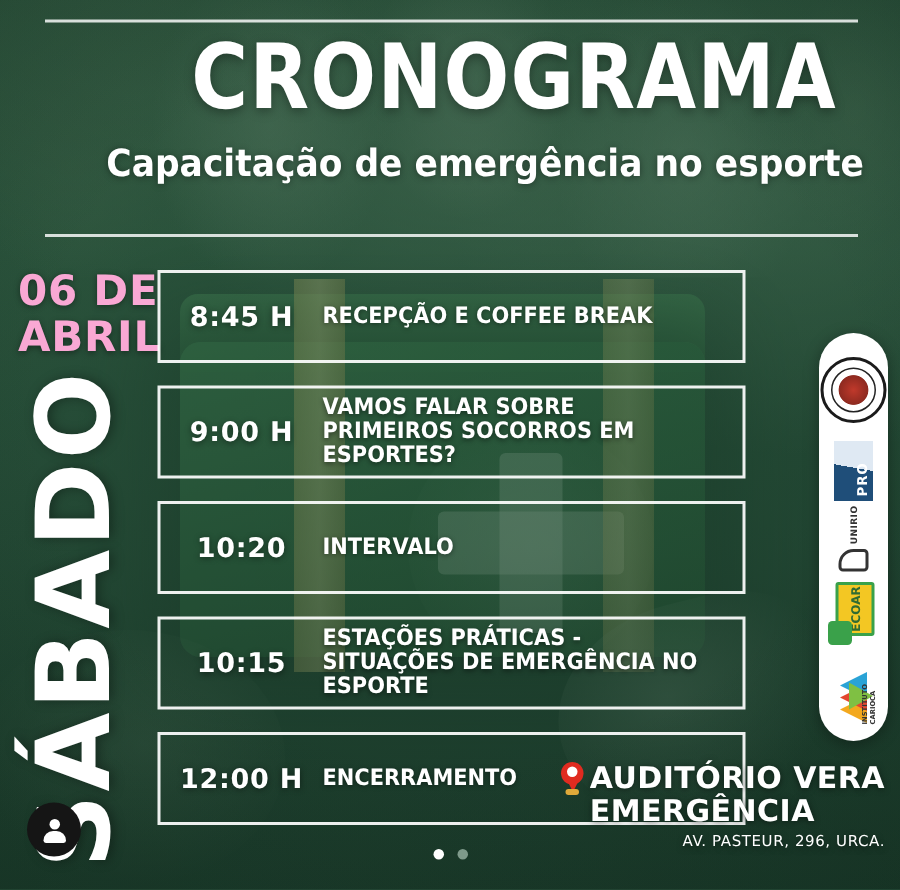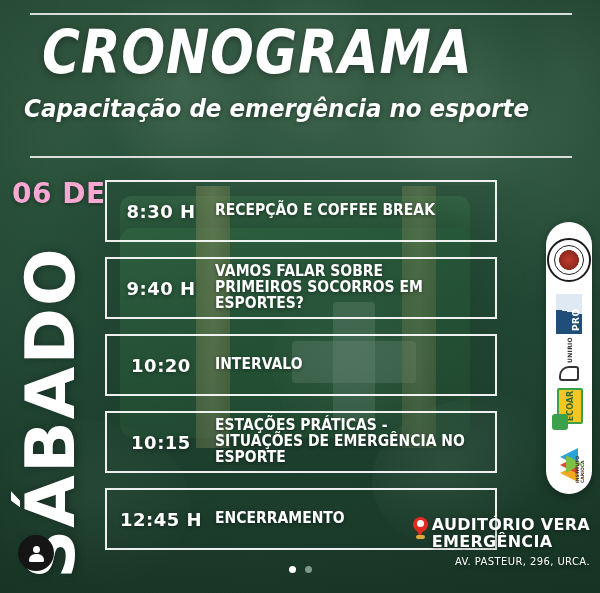--- a/index.html
+++ b/index.html
@@ -97,21 +97,21 @@
   
   .rule{
     position:absolute;
     left:30px; width:542px; height:2px;
     background:rgba(255,255,255,0.82);
   }
   .rule.top{ top:13px; }
   .rule.mid{ top:156px; }
 
   
-  .header{ position:absolute; left:0; top:22px; width:600px; text-align:left;font-style:italic; }
+  .header{ position:absolute; left:0; top:22px; width:600px; text-align:right; }
   .title{
     font-family:"DejaVu Sans", sans-serif;
     font-weight:bold;
     font-size:60px;
     letter-spacing:1px;
     color:#ffffff;
     line-height:1;
     transform:scaleX(0.86);
     text-shadow:0 2px 8px rgba(0,0,0,0.35);
   }
@@ -276,21 +276,21 @@
     border-left:5px solid transparent; border-right:5px solid transparent;
     border-top:10px solid #e02b20;
   }
   .pin .base{
     position:absolute; left:3px; bottom:-1px; width:9px;height:4px;border-radius:2px;
     background:#e0a93a;
   }
   .venue-name{
     font-family:"DejaVu Sans", sans-serif;
     font-weight:bold;
-    font-size:16px;
+    font-size:20px;
     line-height:1.1;
     color:#ffffff;
     letter-spacing:0.3px;
     text-align:left;
     text-shadow:0 1px 4px rgba(0,0,0,0.5);
   }
   .venue-addr{
     margin-top:5px;
     font-family:"DejaVu Sans", sans-serif;
     font-weight:normal;
@@ -349,44 +349,45 @@
   <div class="rule top"></div>
   <div class="rule mid"></div>
 
   <div class="header">
     <div class="title">CRONOGRAMA</div>
     <div class="subtitle">Capacitação de emergência no esporte</div>
   </div>
 
   <div class="date-top">
     <div>06 DE</div>
+    <div>ABRIL</div>
   </div>
   <div class="weekday-wrap">
     <div class="weekday">SÁBADO</div>
   </div>
 
   <div class="schedule">
     <div class="row">
-      <div class="row-time">8:30 H</div>
+      <div class="row-time">8:45 H</div>
       <div class="row-label">RECEPÇÃO E COFFEE BREAK</div>
     </div>
     <div class="row">
-      <div class="row-time">9:40 H</div>
+      <div class="row-time">9:00 H</div>
       <div class="row-label">VAMOS FALAR SOBRE PRIMEIROS SOCORROS EM ESPORTES?</div>
     </div>
     <div class="row">
       <div class="row-time">10:20</div>
       <div class="row-label">INTERVALO</div>
     </div>
     <div class="row">
       <div class="row-time">10:15</div>
       <div class="row-label">ESTAÇÕES PRÁTICAS - SITUAÇÕES DE EMERGÊNCIA NO ESPORTE</div>
     </div>
     <div class="row">
-      <div class="row-time">12:45 H</div>
+      <div class="row-time">12:00 H</div>
       <div class="row-label">ENCERRAMENTO</div>
     </div>
   </div>
 
   <div class="logo-rail">
     <div class="logo">
       <div class="logo-abm"></div>
     </div>
     <div class="logo">
       <div class="logo-pro">PRO</div>

